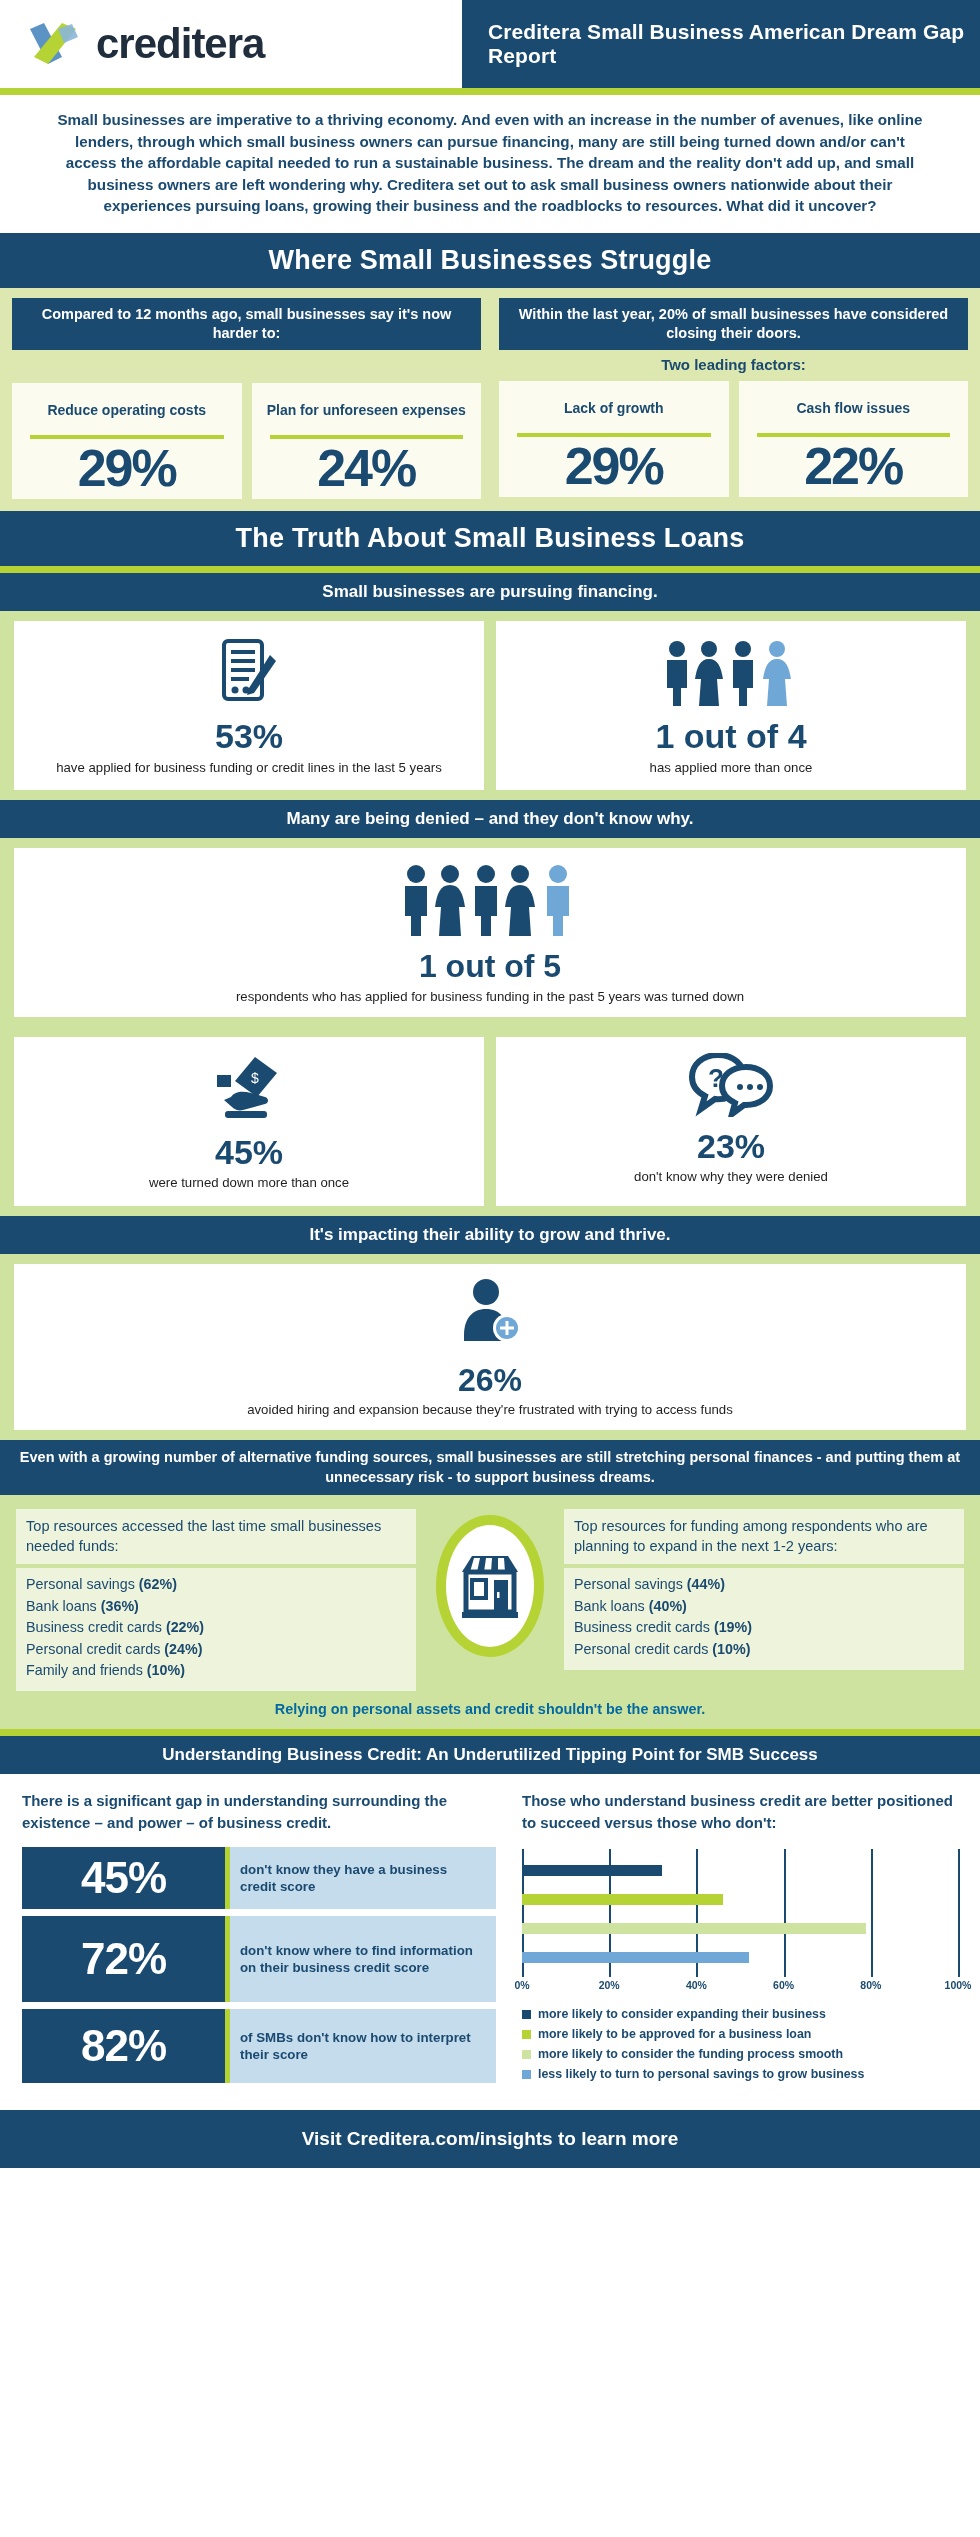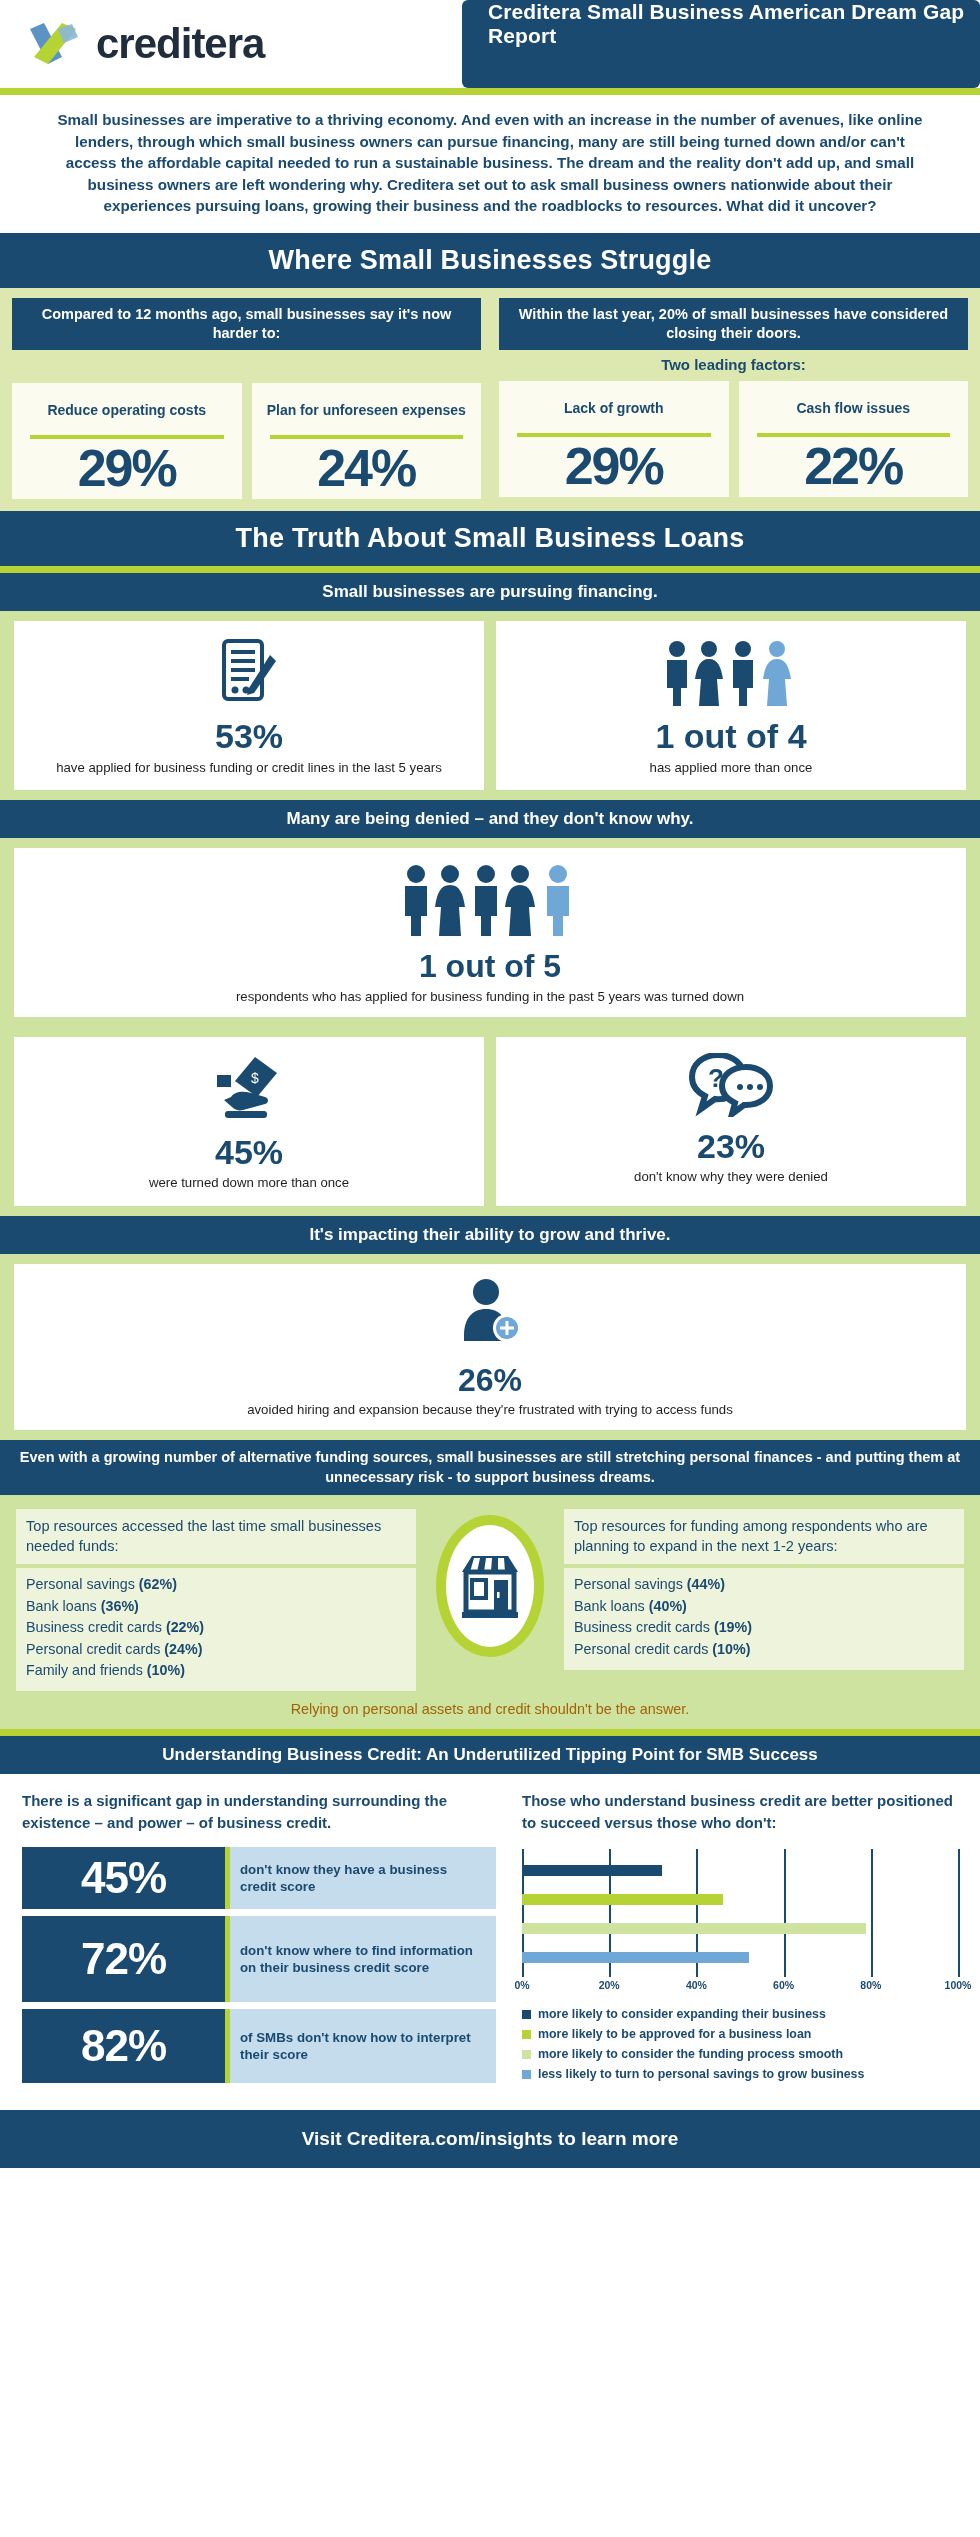--- a/index.html
+++ b/index.html
@@ -21,21 +21,21 @@
     color:#1b4a70;
     -webkit-font-smoothing:antialiased;
   }
   .page{width:980px;position:relative;overflow:hidden;}
 
   
   .header{height:88px;display:flex;align-items:stretch;background:#fff;}
   .logo-box{width:462px;display:flex;align-items:center;padding-left:28px;background:#fff;}
   .logo-mark{width:58px;height:46px;position:relative;margin-right:10px;flex:none;}
   .logo-word{font-size:42px;font-weight:bold;letter-spacing:-1px;color:#1f2d3d;line-height:1;position:relative;}
-  .title-box{flex:1;background:var(--navy);display:flex;padding-left:26px;border-radius:6px;}
+  .title-box{flex:1;background:var(--navy);display:flex;align-items:center;padding-left:26px;}
   .title-box .t{color:#fff;font-size:21px;font-weight:bold;letter-spacing:.1px;}
   .limebar{height:7px;background:var(--lime);}
 
   
   .intro{background:#fff;padding:14px 52px 16px 52px;text-align:center;border-radius:29px;}
   .intro p{margin:0;font-size:15.2px;font-weight:bold;line-height:1.42;color:#1b4a70;}
 
   
   .band{background:var(--navy);text-align:center;padding:12px 10px;}
   .band h2{margin:0;color:#fff;font-size:27px;font-weight:bold;letter-spacing:.2px;}
@@ -72,21 +72,21 @@
   .res-wrap{display:flex;align-items:flex-start;gap:6px;}
   .res-col{width:400px;}
   .res-head{background:#eef4dc;font-size:14.6px;font-weight:normal;line-height:1.33;padding:8px 10px;}
   .res-list{background:#eef4dc;padding:6px 10px 10px;margin-top:4px;}
   .res-list li{list-style:none;font-size:14.3px;line-height:1.5;}
   .res-list ul{margin:0;padding:0;}
   .res-list .pct{font-weight:bold;}
   .shop{flex:1;display:flex;align-items:center;justify-content:center;padding-top:6px;}
   .shop-oval{width:108px;height:142px;border-radius:50%;background:var(--lime);display:flex;align-items:center;justify-content:center;}
   .shop-inner{width:88px;height:122px;border-radius:50%;background:#fff;display:flex;align-items:center;justify-content:center;}
-  .relying{text-align:center;font-size:14.4px;font-weight:normal;padding:10px 10px 6px;color:#a16207;}
+  .relying{text-align:center;font-size:14.4px;font-weight:bold;padding:10px 10px 6px;color:#0369a1;}
 
   
   .credit{background:#fff;padding:16px 22px 10px;}
   .credit-cols{display:flex;gap:26px;}
   .credit-left{width:474px;}
   .credit-right{flex:1;}
   .credit-lead{font-size:15px;font-weight:bold;line-height:1.42;margin:0 0 14px;}
   .pct-row{display:flex;margin-bottom:7px;background:var(--paleblue);min-height:62px;}
   .pct-box{background:var(--navy);color:#fff;font-size:44px;font-weight:bold;letter-spacing:-1px;
     display:flex;align-items:center;justify-content:center;width:208px;border-right:5px solid var(--lime);}

